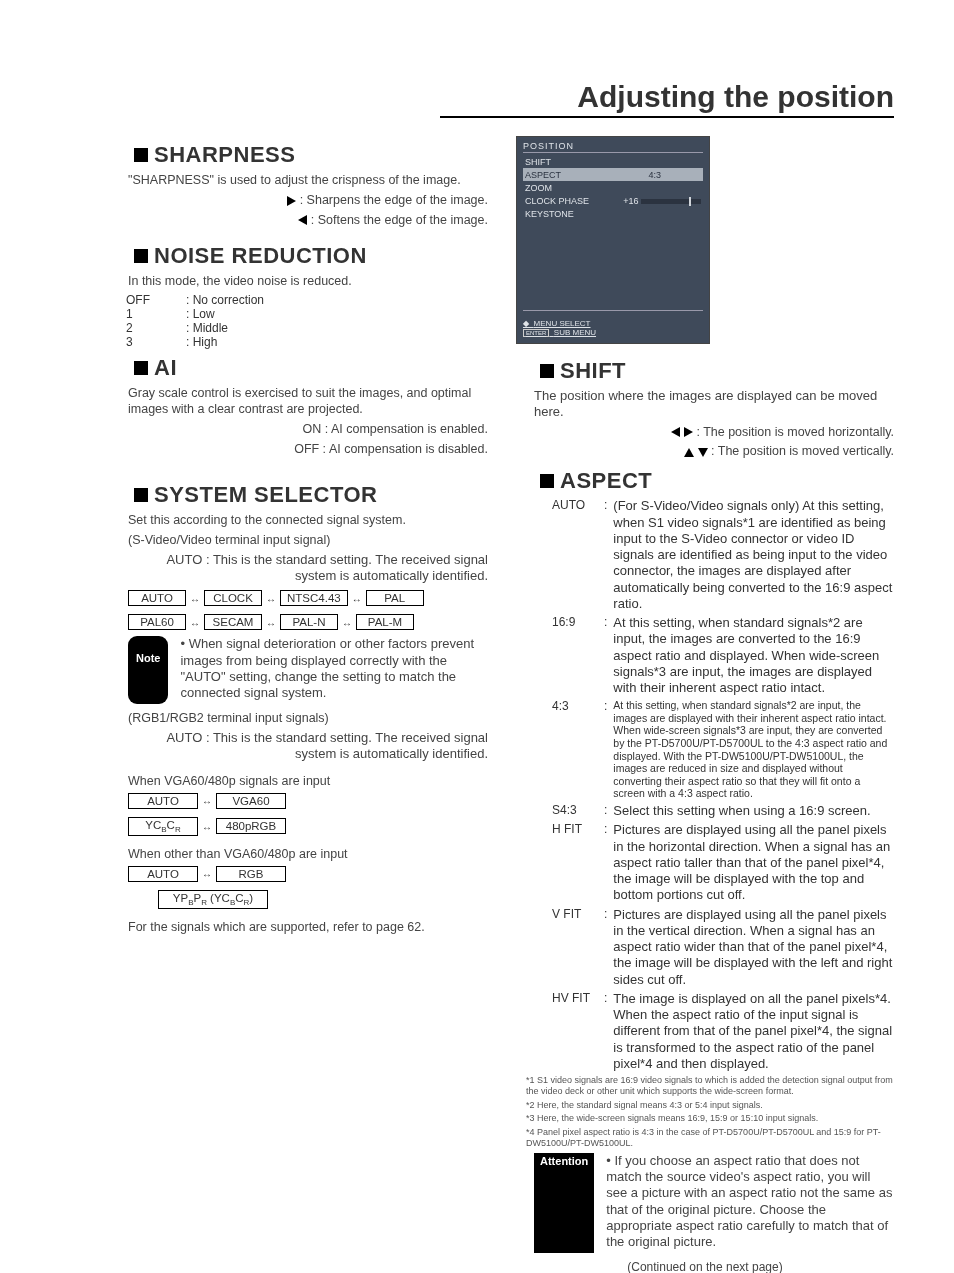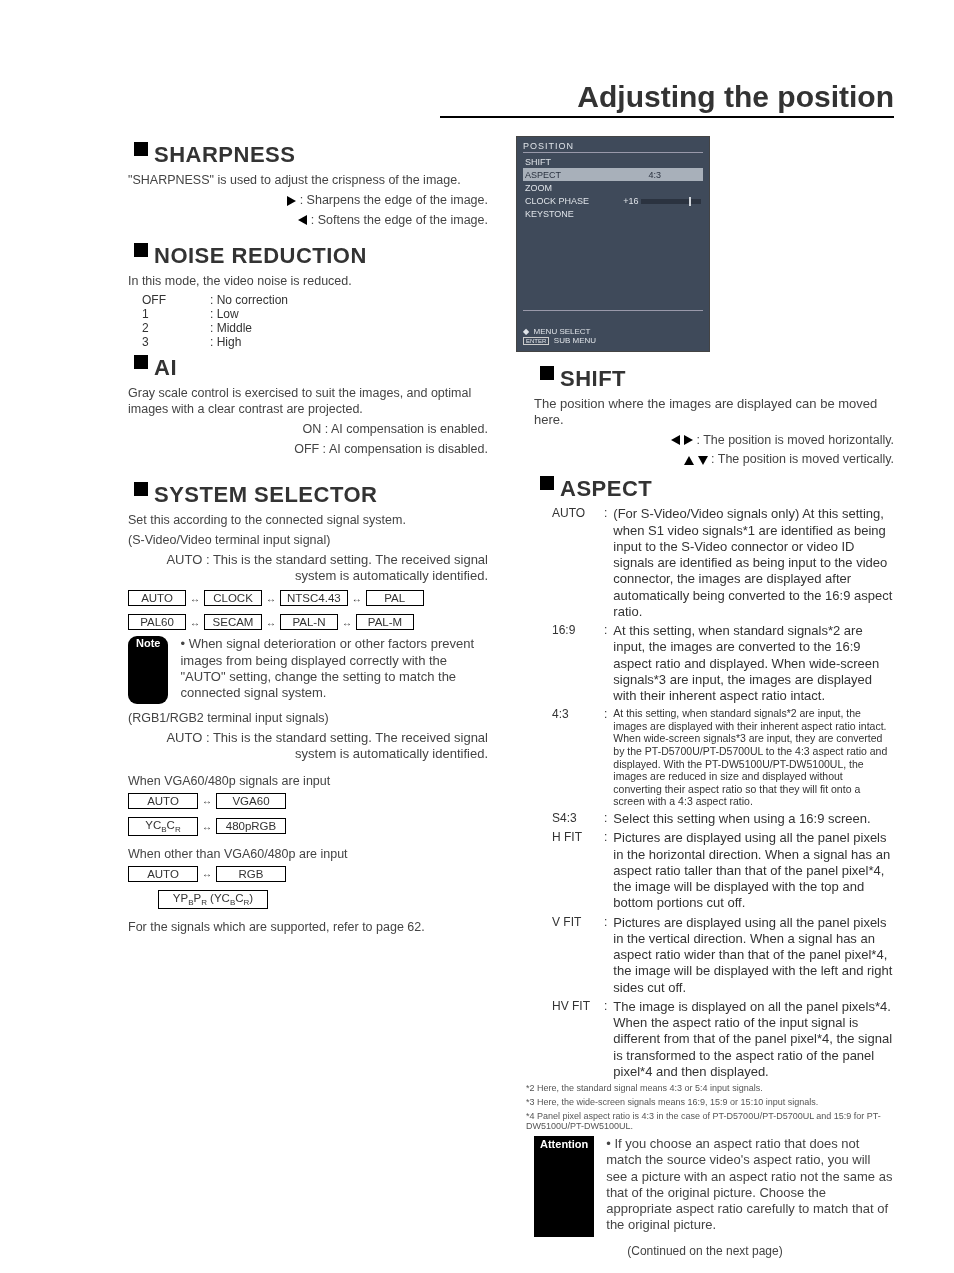--- a/index.html
+++ b/index.html
@@ -17,61 +17,61 @@
     font-weight: bold;
     border-bottom: 2px solid #000;
     text-align: right;
     padding-bottom: 2px;
     margin-bottom: 18px;
     margin-left: 330px;
   }
   .columns { display: flex; gap: 28px; }
   .col { flex: 1; min-width: 0; }
   .sec-head {
-    display: flex; align-items: flex-start; gap: 6px;
+    display: flex; align-items: center; gap: 6px;
     margin-top: 6px; margin-bottom: 4px; padding-left: 24px;
   }
   .sq { width: 14px; height: 14px; background: #000; display: inline-block; }
   .sec-title { font-size: 22px; font-weight: bold; letter-spacing: 0.5px; }
   .indent1 { margin-left: 18px; }
   .indent2 { margin-left: 36px; text-align: right; }
   p { line-height: 1.35; margin-bottom: 3px; font-size: 12.5px; color: #444; }
   .arrow-right, .arrow-left, .arrow-up, .arrow-down {
     display: inline-block; width: 0; height: 0; vertical-align: middle;
   }
   .arrow-right { border-top: 5px solid transparent; border-bottom: 5px solid transparent; border-left: 9px solid #000; }
   .arrow-left  { border-top: 5px solid transparent; border-bottom: 5px solid transparent; border-right: 9px solid #000; }
   .arrow-up    { border-left: 5px solid transparent; border-right: 5px solid transparent; border-bottom: 9px solid #000; }
   .arrow-down  { border-left: 5px solid transparent; border-right: 5px solid transparent; border-top: 9px solid #000; }
-  .optrow { margin-left: 32px; display: flex; gap: 24px; }
+  .optrow { margin-left: 16px; display: flex; gap: 16px; }
   .optkey { width: 44px; }
   .defrow { display: flex; gap: 6px; margin-left: 36px; font-size: 12px; line-height: 1.3; margin-bottom: 3px;}
   .defkey { min-width: 46px; }
   .note-box, .attn-box {
     display: inline-block; background: #000; color: #fff; font-weight: bold;
-    padding: 1px 8px; border-radius: 9px; font-size: 11px; margin-right: 6px;
+    padding: 16px 8px; border-radius: 9px; font-size: 11px; margin-right: 6px;
   }
   .attn-box { border-radius: 0; padding: 2px 6px; }
   .sys-row { display: flex; gap: 4px; align-items: center; margin: 2px 0; }
   .sys-cell {
     border: 1px solid #000; padding: 1px 6px; font-size: 11.5px; min-width: 58px; text-align: center;
     background: #fff;
   }
   .osd {
     width: 194px; background: #3f4a5a; border: 1px solid #444; color: #dfe3e8;
     font-size: 9px; padding: 4px 6px 6px; margin-bottom: 14px;
     font-family: Arial, sans-serif;
   }
   .osd-title { border-bottom: 1px solid #99a; padding-bottom: 1px; margin-bottom: 2px; letter-spacing: 1px; font-size: 9px;}
   .osd-row { display: flex; justify-content: space-between; align-items: center; padding: 0 2px; height: 13px;}
   .osd-row.hi { background: #a8b0ba; color: #2a3240; }
   .osd-slider { display:inline-block; width:60px; height:5px; background:#2b3340; position:relative;}
   .osd-slider::after{content:"";position:absolute;left:48px;top:-2px;width:2px;height:9px;background:#cfd4da;}
   .osd-body { height: 90px; }
-  .osd-foot { border-top:1px solid #99a; padding-top:16px; font-size:8px;}
+  .osd-foot { border-top:1px solid #99a; padding-top:8px; font-size:8px;text-decoration:underline;}
   .footnote { font-size: 9px; line-height: 1.2; color:#555; margin-left:10px;}
   .continued { text-align:center; margin-top:6px; font-size:12px;}
   .page-num { text-align:right; font-size:20px; margin-top:10px; color:#6d28d9;}
   .sub { font-size: 8px; vertical-align: sub; }
   .small { font-size: 13px; line-height:1.25;}
   .tiny { font-size: 10.5px; line-height:1.2;}
   .noteflex{display:flex; gap:6px; margin:6px 0 6px 18px;}
   .attnflex{display:flex; gap:6px; margin:4px 0 2px 18px;}
   .sys-link-char{font-size:10px;}
 </style>
@@ -275,20 +275,21 @@
         <span class="defkey">V FIT</span>
         <span>:</span>
         <span class="small" style="flex:1">Pictures are displayed using all the panel pixels in the vertical direction. When a signal has an aspect ratio wider than that of the panel pixel*4, the image will be displayed with the left and right sides cut off.</span>
       </div>
     <div class="defrow">
         <span class="defkey">HV FIT</span>
         <span>:</span>
         <span class="small" style="flex:1">The image is displayed on all the panel pixels*4. When the aspect ratio of the input signal is different from that of the panel pixel*4, the signal is transformed to the aspect ratio of the panel pixel*4 and then displayed.</span>
       </div>
 
+    <p class="footnote">*1 S1 video signals are 16:9 video signals to which is added the detection signal output from the video deck or other unit which supports the wide-screen format.</p>
     <p class="footnote">*2 Here, the standard signal means 4:3 or 5:4 input signals.</p>
     <p class="footnote">*3 Here, the wide-screen signals means 16:9, 15:9 or 15:10 input signals.</p>
     <p class="footnote">*4 Panel pixel aspect ratio is 4:3 in the case of PT-D5700U/PT-D5700UL and 15:9 for PT-DW5100U/PT-DW5100UL.</p>
 
     <div class="attnflex">
       <span class="attn-box">Attention</span>
       <p class="small" style="flex:1">• <span>If you choose an aspect ratio that does not match the source video's aspect ratio, you will see a picture with an aspect ratio not the same as that of the original picture. Choose the appropriate aspect ratio carefully to match that of the original picture.</span></p>
     </div>
 
     <p class="continued">(Continued on the next page)</p>

